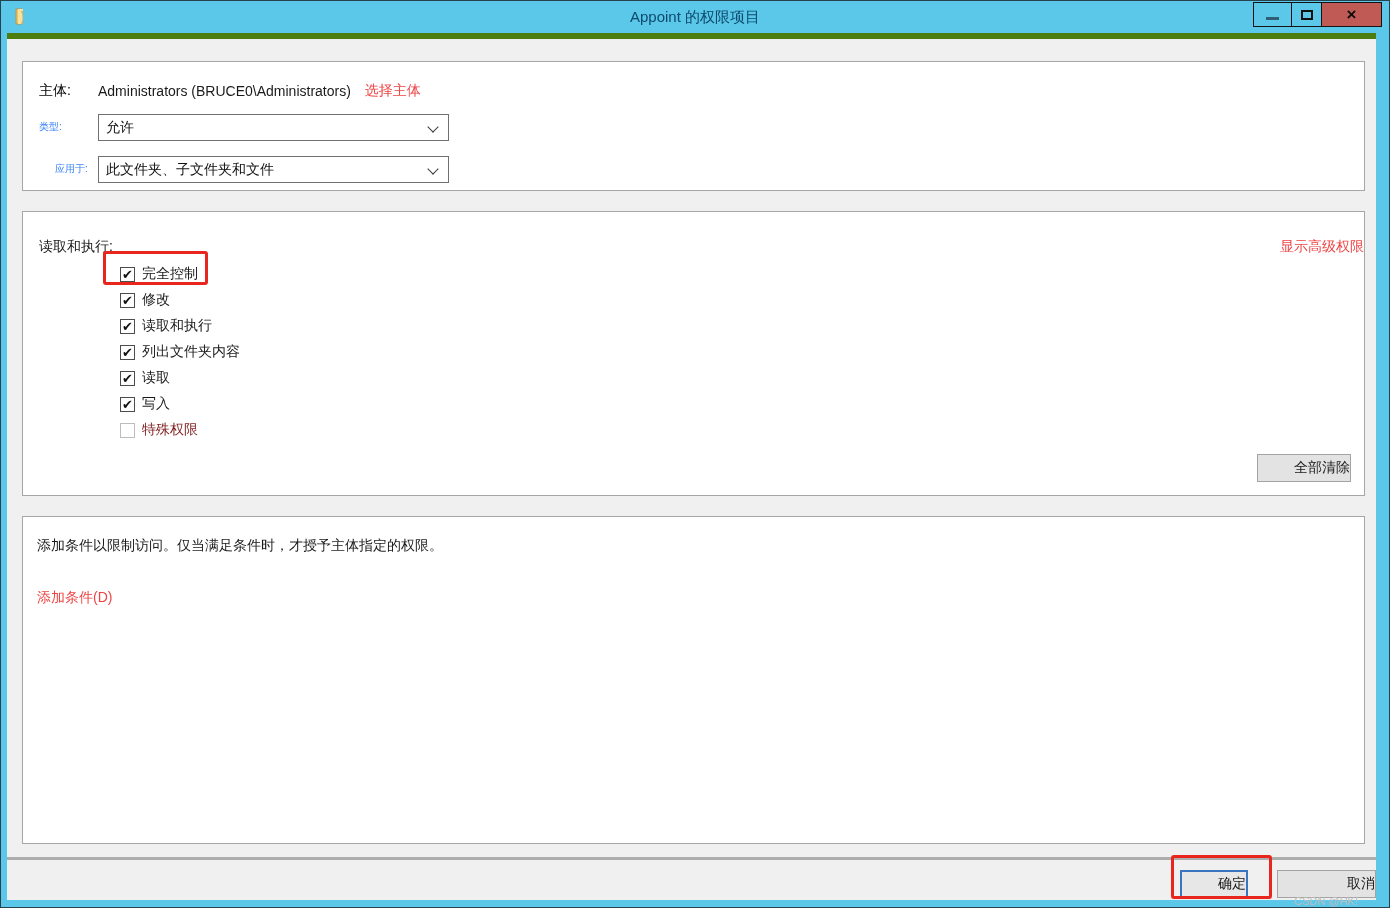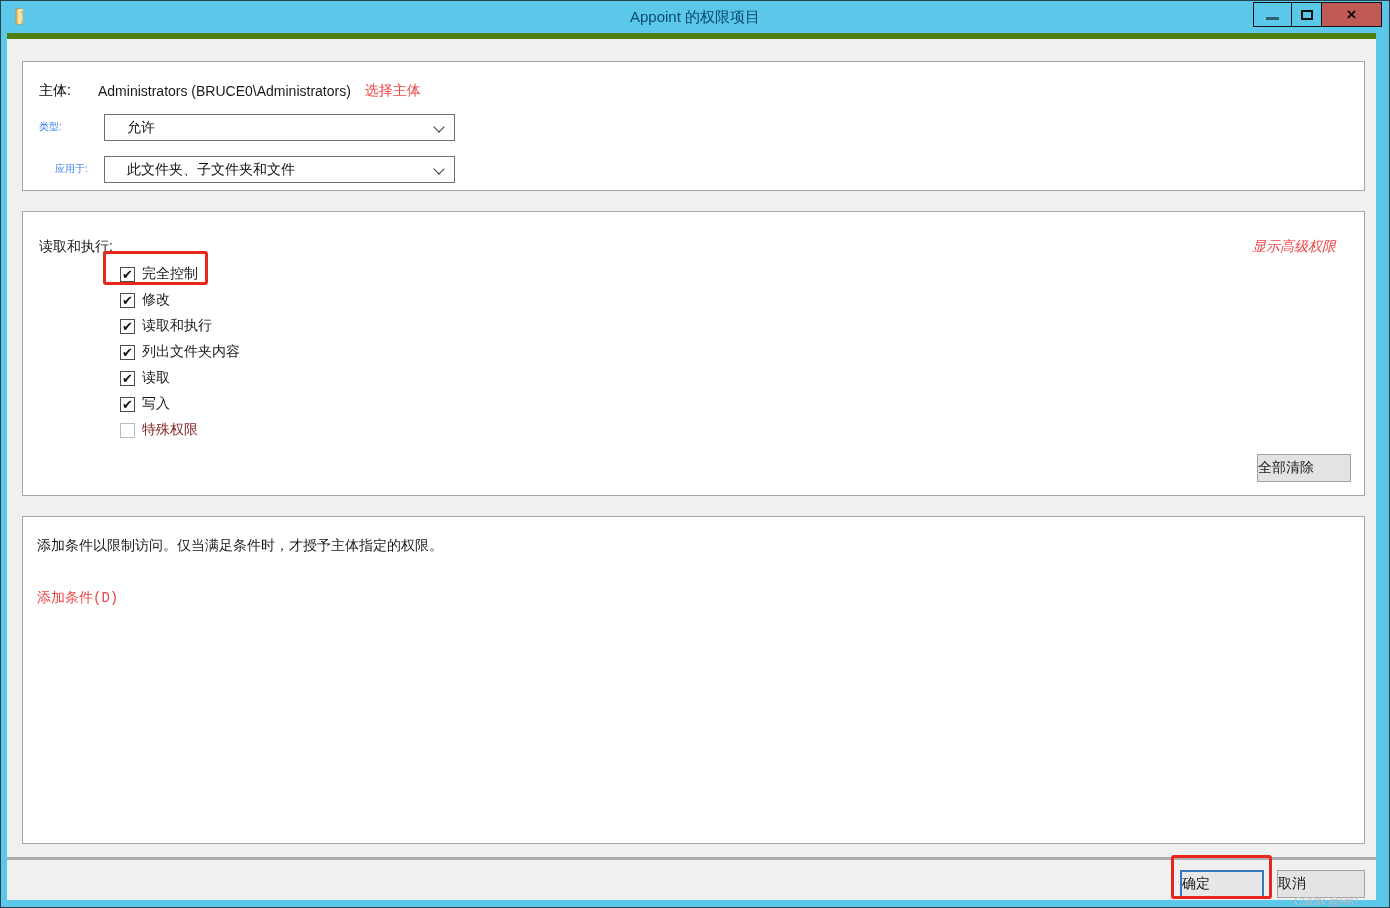--- a/index.html
+++ b/index.html
@@ -22,57 +22,57 @@
   .btn-close { width:60px; border-left:none; background:#c05a55; }
   .glyph-min { width:13px; height:3px; background:#2e5f74; margin-top:8px; }
   .glyph-max { width:12px; height:10px; border:2px solid #101010; background:transparent; }
   .glyph-close { font-size:17px; font-weight:bold; color:#0d0d0d; line-height:1; }
   
   .content { position:absolute; left:7px; top:33px; right:14px; bottom:8px;
              background:#f0f0f0; border-top:6px solid #4d7c0f; }
   .groupbox { position:absolute; left:15px; width:1343px; background:#ffffff; border:1px solid #a6a6a6; }
   .box-principal { top:22px;  height:130px; }
   .box-perms     { top:172px; height:285px; }
-  .box-cond      { top:477px; height:328px;font-family:Liberation Mono, monospace; }
+  .box-cond      { top:477px; height:328px; }
   .form-label { position:absolute; font-size:10px; color:#3b82f6; }
   .form-value { font-size:14px; color:#1a1a1a; }
   .link { font-size:14px; color:#ef4444; cursor:pointer; text-decoration:none; }
   
   .row-principal { position:absolute; left:16px; top:20px; display:flex; align-items:center; }
   .row-principal .lbl { width:59px; font-size:14px; }
   .row-principal .link { margin-left:14px; }
   
-  .select { position:absolute; left:81px; width:351px; height:27px; background:#fff;
-            border:1px solid #707070; font-size:14px; line-height:25px; padding-left:22px; color:#111; }
+  .select { position:absolute; left:75px; width:351px; height:27px; background:#fff;
+            border:1px solid #707070; font-size:14px; line-height:25px; padding-left:7px; color:#111; }
   .select .chev { position:absolute; right:11px; top:8px; width:8px; height:8px;
                   border-right:1.6px solid #3c3c3c; border-bottom:1.6px solid #3c3c3c;
                   transform:rotate(45deg); }
   .sel-type { top:52px; } .lbl-type { left:16px; top:58px; }
   .sel-applies { top:94px; } .lbl-applies { left:32px; top:100px; }
   
   .perm-heading { position:absolute; left:16px; top:26px; font-size:14px; color:#1a1a1a; }
-  .adv-link { position:absolute; right:28px; top:26px;font-style:italic; }
+  .adv-link { position:absolute; right:0; top:26px; }
   .cb-row { position:absolute; left:97px; display:flex; align-items:center; height:20px; }
   .cb-box { width:15px; height:15px; background:#fff; border:1px solid #4c4c4c;
             font-size:13px; line-height:14px; text-align:center; color:#101010; font-weight:bold; }
   .cb-label { margin-left:7px; font-size:14px; color:#1a1a1a; white-space:nowrap; }
   .cb-row.disabled .cb-box { border-color:#bdbdbd; }
   .cb-row.disabled .cb-label { color:#7f1d1d; }
   .apply-row { left:13px !important; }
   .btn { background:#e3e3e3; border:1px solid #a3a3a3; font-size:14px; color:#1a1a1a;
-         text-align:left; cursor:pointer; font-family:inherit; }
+         text-align:right; cursor:pointer; font-family:inherit; }
   .btn-clear { position:absolute; right:13px; top:242px; width:94px; height:28px; }
   
   .cond-desc { position:absolute; left:14px; top:20px; font-size:14px; color:#1a1a1a; }
   .cond-link { position:absolute; left:14px; top:72px; }
   
   .footer-sep { position:absolute; left:0; right:0; top:818px; height:3px; background:#adadad; }
-  .btn-ok { position:absolute; left:1173px; top:831px; width:84px; height:28px;
+  .btn-ok { position:absolute; left:1173px; top:831px; width:68px; height:28px;
             border:2px solid #3a76c0; background:#e7e7e7; }
-  .btn-cancel { position:absolute; left:1270px; top:831px; width:88px; height:28px; }
+  .btn-cancel { position:absolute; left:1270px; top:831px; width:99px; height:28px; }
   .watermark { position:absolute; right:18px; top:856px; font-size:11px; color:#bdbdbd; }
   
   .annotation { position:absolute; border:3px solid #e8261d; border-radius:3px;
                 pointer-events:none; z-index:10; }
   .ann-fullcontrol { left:103px; top:251px; width:105px; height:34px; }
   .ann-ok { left:1171px; top:855px; width:101px; height:44px; }
 </style>
 </head>
 <body>
 

